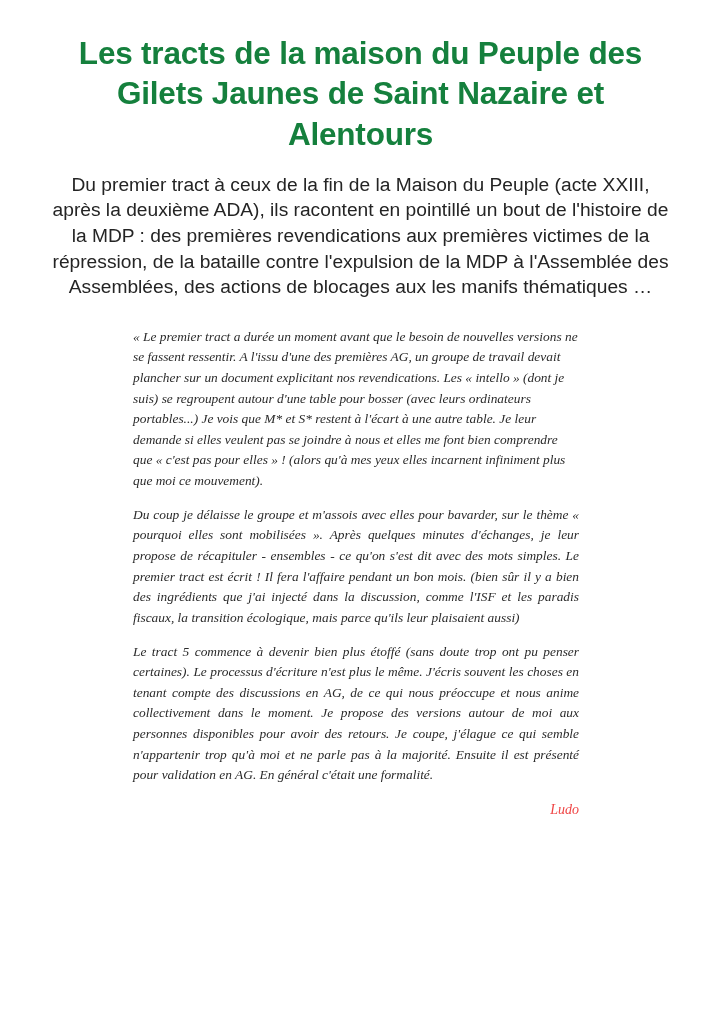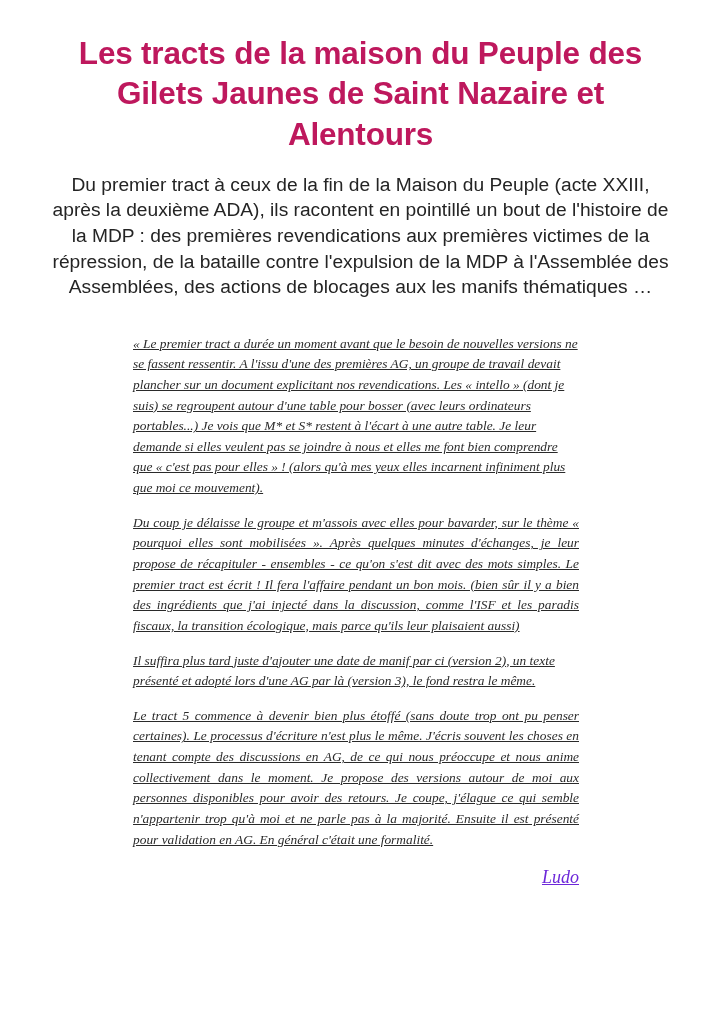--- a/index.html
+++ b/index.html
@@ -27,21 +27,21 @@
   
   .doc-title {
     margin: 0;
     padding: 33px 46px 0 46px;
     font-family: "Liberation Sans", sans-serif;
     font-weight: bold;
     font-size: 31.5px;
     line-height: 1.28;
     text-align: center;
     letter-spacing: -0.2px;
-    color: #be185d;
+    color: #15803d;
   }
 
   
   .doc-subtitle {
     margin: 4px;
     padding: 14px 48px 0 48px;
     font-family: "Liberation Sans", sans-serif;
     font-weight: normal;
     font-size: 19.2px;
     line-height: 1.33;
@@ -53,55 +53,53 @@
   .quote-block {
     margin: 0;
     padding: 16px 142px 0 133px;
     font-family: "Liberation Serif", "DejaVu Serif", serif;
     font-style: italic;
     font-size: 13.4px;
     line-height: 1.54;
     color: #2a2a2a;
   }
   .quote-block p {
-    margin: 14px 0 13px 0;
-    text-decoration: underline;
+    margin: 7px 0 13px 0;
   }
   .quote-block p.justified {
     text-align: justify;
     text-justify: inter-word;
   }
   .quote-block p.plain {
     text-align: left;
   }
   .signature {
     margin: 9px 0 0 0;
     text-align: right;
     font-family: "Liberation Serif", "DejaVu Serif", serif;
     font-style: italic;
-    font-size: 18px;
-    color: #6d28d9;
+    font-size: 14px;
+    color: #ef4444;
   }
 </style>
 </head>
 <body>
 
 <div class="page">
 
   <h1 class="doc-title">Les tracts de la maison du Peuple des Gilets Jaunes de Saint Nazaire et Alentours</h1>
 
   <p class="doc-subtitle">Du premier tract à ceux de la fin de la Maison du Peuple (acte XXIII, après la deuxième ADA), ils racontent en pointillé un bout de l'histoire de la MDP : des premières revendications aux premières victimes de la répression, de la bataille contre l'expulsion de la MDP à l'Assemblée des Assemblées, des actions de blocages aux les manifs thématiques …</p>
 
   <div class="quote-block">
 
     <p class="plain">« Le premier tract a durée un moment avant que le besoin de nouvelles versions ne se fassent ressentir. A l'issu d'une des premières AG, un groupe de travail devait plancher sur un document explicitant nos revendications. Les « intello » (dont je suis) se regroupent autour d'une table pour bosser (avec leurs ordinateurs portables...) Je vois que M* et S* restent à l'écart à une autre table. Je leur demande si elles veulent pas se joindre à nous et elles me font bien comprendre que « c'est pas pour elles » ! (alors qu'à mes yeux elles incarnent infiniment plus que moi ce mouvement).</p>
 
     <p class="justified">Du coup je délaisse le groupe et m'assois avec elles pour bavarder, sur le thème « pourquoi elles sont mobilisées ». Après quelques minutes d'échanges, je leur propose de récapituler - ensembles - ce qu'on s'est dit avec des mots simples. Le premier tract est écrit ! Il fera l'affaire pendant un bon mois. (bien sûr il y a bien des ingrédients que j'ai injecté dans la discussion, comme l'ISF et les paradis fiscaux, la transition écologique, mais parce qu'ils leur plaisaient aussi)</p>
 
-    <p class="plain">Il suffira plus tard juste d'ajouter une date de manif par ci (version 2), un texte présenté et adopté lors d'une AG par là (version 3), le fond restra le même.</p>
 
     <p class="justified">Le tract 5 commence à devenir bien plus étoffé (sans doute trop ont pu penser certaines). Le processus d'écriture n'est plus le même. J'écris souvent les choses en tenant compte des discussions en AG, de ce qui nous préoccupe et nous anime collectivement dans le moment. Je propose des versions autour de moi aux personnes disponibles pour avoir des retours. Je coupe, j'élague ce qui semble n'appartenir trop qu'à moi et ne parle pas à la majorité. Ensuite il est présenté pour validation en AG. En général c'était une formalité.</p>
 
 
     <p class="signature">Ludo</p>
 
   </div>
 
 </div>
 

